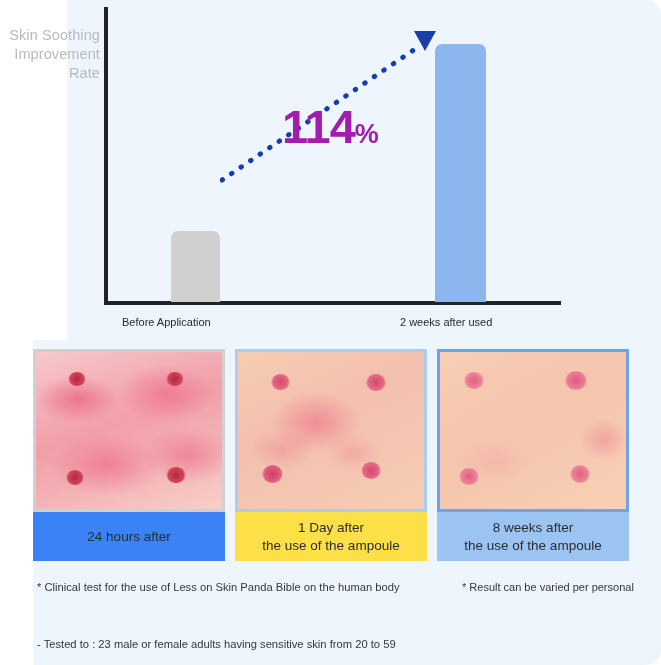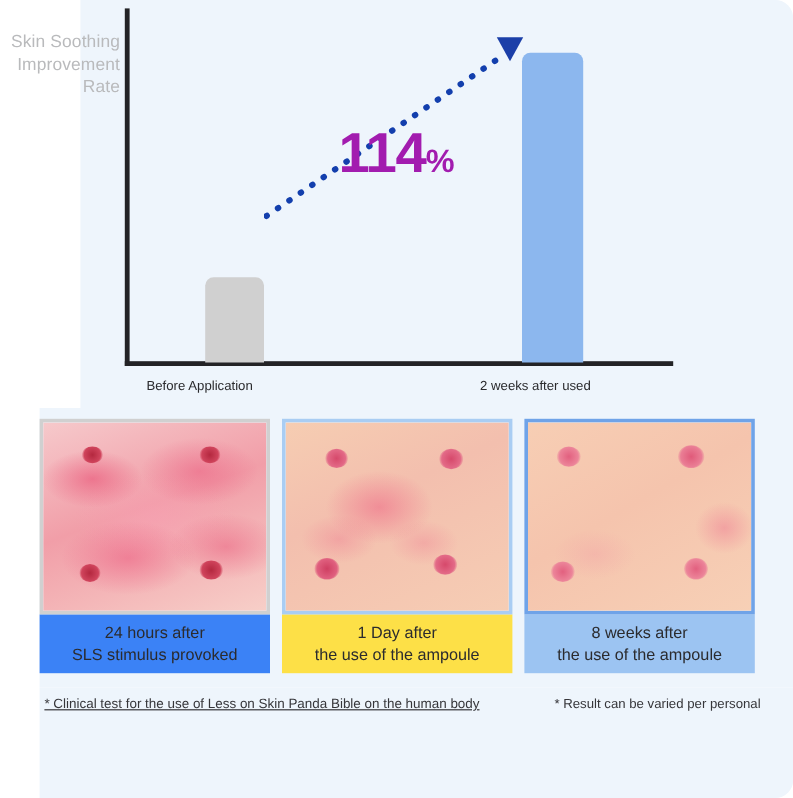--- a/index.html
+++ b/index.html
@@ -66,21 +66,21 @@
     width:100%;height:49px;box-sizing:border-box;
     display:flex;flex-direction:column;align-items:center;justify-content:center;
     font-size:13.5px;color:#2b2b2e;line-height:18px;text-align:center;
   }
   .cap.g{background:#3b82f6;}
   .cap.b1{background:#fde047;}
   .cap.b2{background:#9cc4f2;}
 
   
   .notes{position:absolute;left:0;top:578px;width:661px;height:87px;}
-  .note{position:absolute;left:37px;font-size:11.2px;color:#36363a;white-space:nowrap;letter-spacing:0px;text-decoration:underline;}
+  .note{position:absolute;left:37px;font-size:11.2px;color:#36363a;white-space:nowrap;letter-spacing:0px;}
   .n0{top:3px;}
   .n1{top:22px;}
   .n2{top:41px;}
   .n3{top:60px;}
   .note-right{position:absolute;left:462px;top:3px;font-size:11px;color:#36363a;white-space:nowrap;}
 </style>
 </head>
 <body>
 
 <div class="page">
@@ -123,21 +123,20 @@
                radial-gradient(ellipse 66px 38px at 82% 66%, rgba(232,72,112,.42), transparent 72%),
                radial-gradient(ellipse 90px 50px at 50% 50%, rgba(248,160,180,.5), transparent 75%),
                linear-gradient(160deg,#f6c9cb,#f19ea8 45%,#f7cfc8 100%);"></div>
         <div class="sp" style="left:17%;top:13%;width:18px;height:14px;background:radial-gradient(circle,#b4283f,#d0445c 60%,rgba(208,68,92,0) 78%);"></div>
         <div class="sp" style="left:70%;top:13%;width:18px;height:14px;background:radial-gradient(circle,#b4283f,#d0445c 60%,rgba(208,68,92,0) 78%);"></div>
         <div class="sp" style="left:16%;top:75%;width:18px;height:15px;background:radial-gradient(circle,#b4283f,#d0445c 60%,rgba(208,68,92,0) 78%);"></div>
         <div class="sp" style="left:70%;top:73%;width:20px;height:16px;background:radial-gradient(circle,#b4283f,#d0445c 60%,rgba(208,68,92,0) 78%);"></div>
       </div>
       <div class="cap g">
         <span>24 hours after</span>
-        <span>SLS stimulus provoked</span>
       </div>
     </div>
 
     <div class="photo-card c2">
       <div class="photo b2">
         <div class="skin" style="background:
                radial-gradient(ellipse 62px 42px at 42% 45%, rgba(238,96,130,.52), transparent 72%),
                radial-gradient(ellipse 44px 28px at 24% 62%, rgba(238,110,140,.35), transparent 72%),
                radial-gradient(ellipse 40px 26px at 62% 64%, rgba(238,110,140,.3), transparent 72%),
                linear-gradient(155deg,#f6cdb2,#f3bfae 40%,#f6cdb4 100%);"></div>
@@ -165,16 +164,17 @@
       </div>
       <div class="cap b2">
         <span>8 weeks after</span>
         <span>the use of the ampoule</span>
       </div>
     </div>
   </div>
 
   <div class="notes">
     <div class="note n0">* Clinical test for the use of Less on Skin Panda Bible on the human body</div>
+    <div class="note n3">- Tested to : 23 male or female adults having sensitive skin from 20 to 59</div>
     <div class="note-right">* Result can be varied per personal</div>
   </div>
 
 </div>
 
 </body></html>

